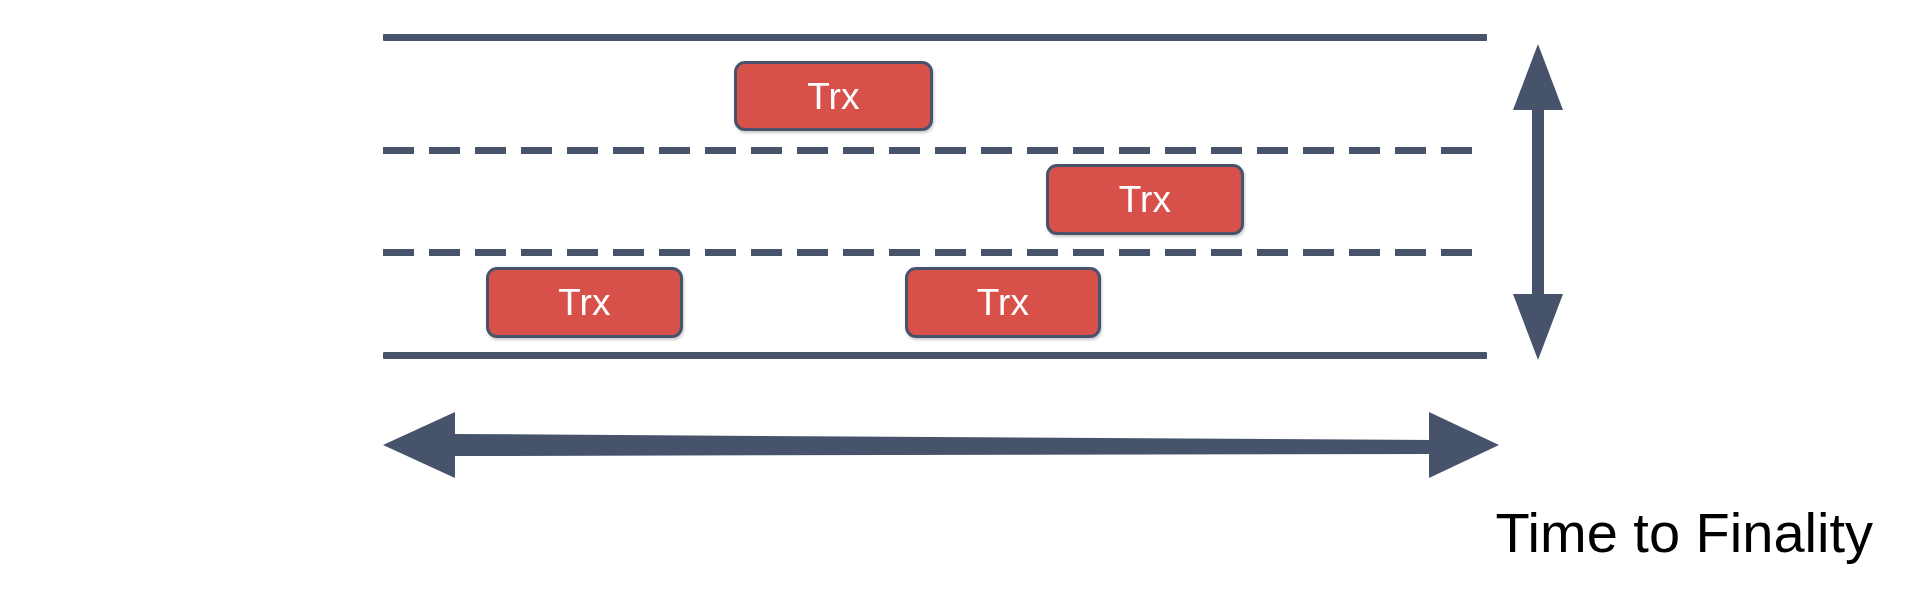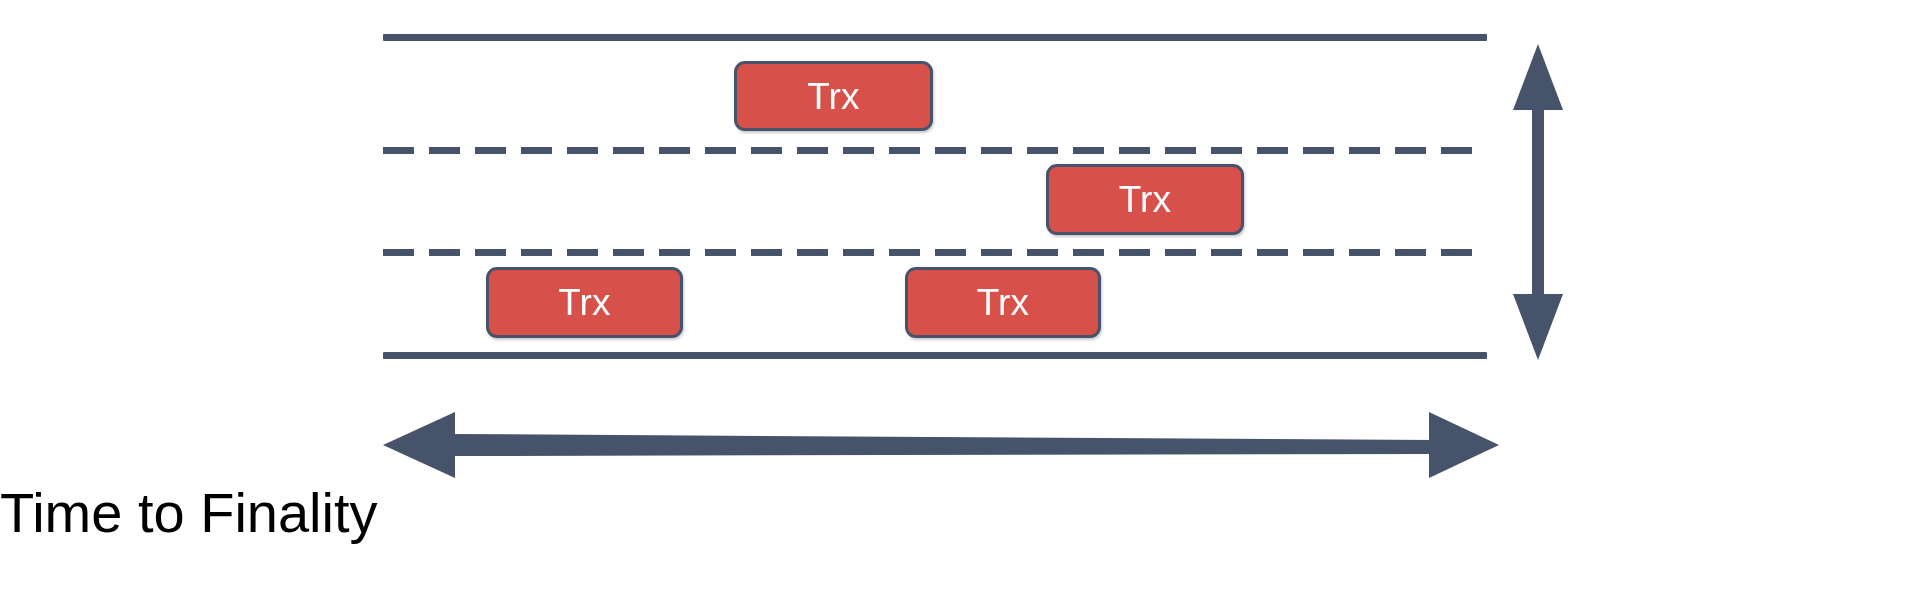--- a/index.html
+++ b/index.html
@@ -93,23 +93,23 @@
     line-height: 1.05;
     white-space: nowrap;
     user-select: none;
   }
   #label-throughput {
     left: 1582px;
     top: 126px;
   }
   #label-finality {
     left: 0;
-    top: 484px;
+    top: 504px;
     width: 1873px;
-    text-align: left;
+    text-align: right;
   }
 </style>
 </head>
 <body>
 
 <div id="stage">
 
   <div id="line-top" class="lane-line solid"></div>
   <div id="line-mid-1" class="lane-line dashed"></div>
   <div id="line-mid-2" class="lane-line dashed"></div>

